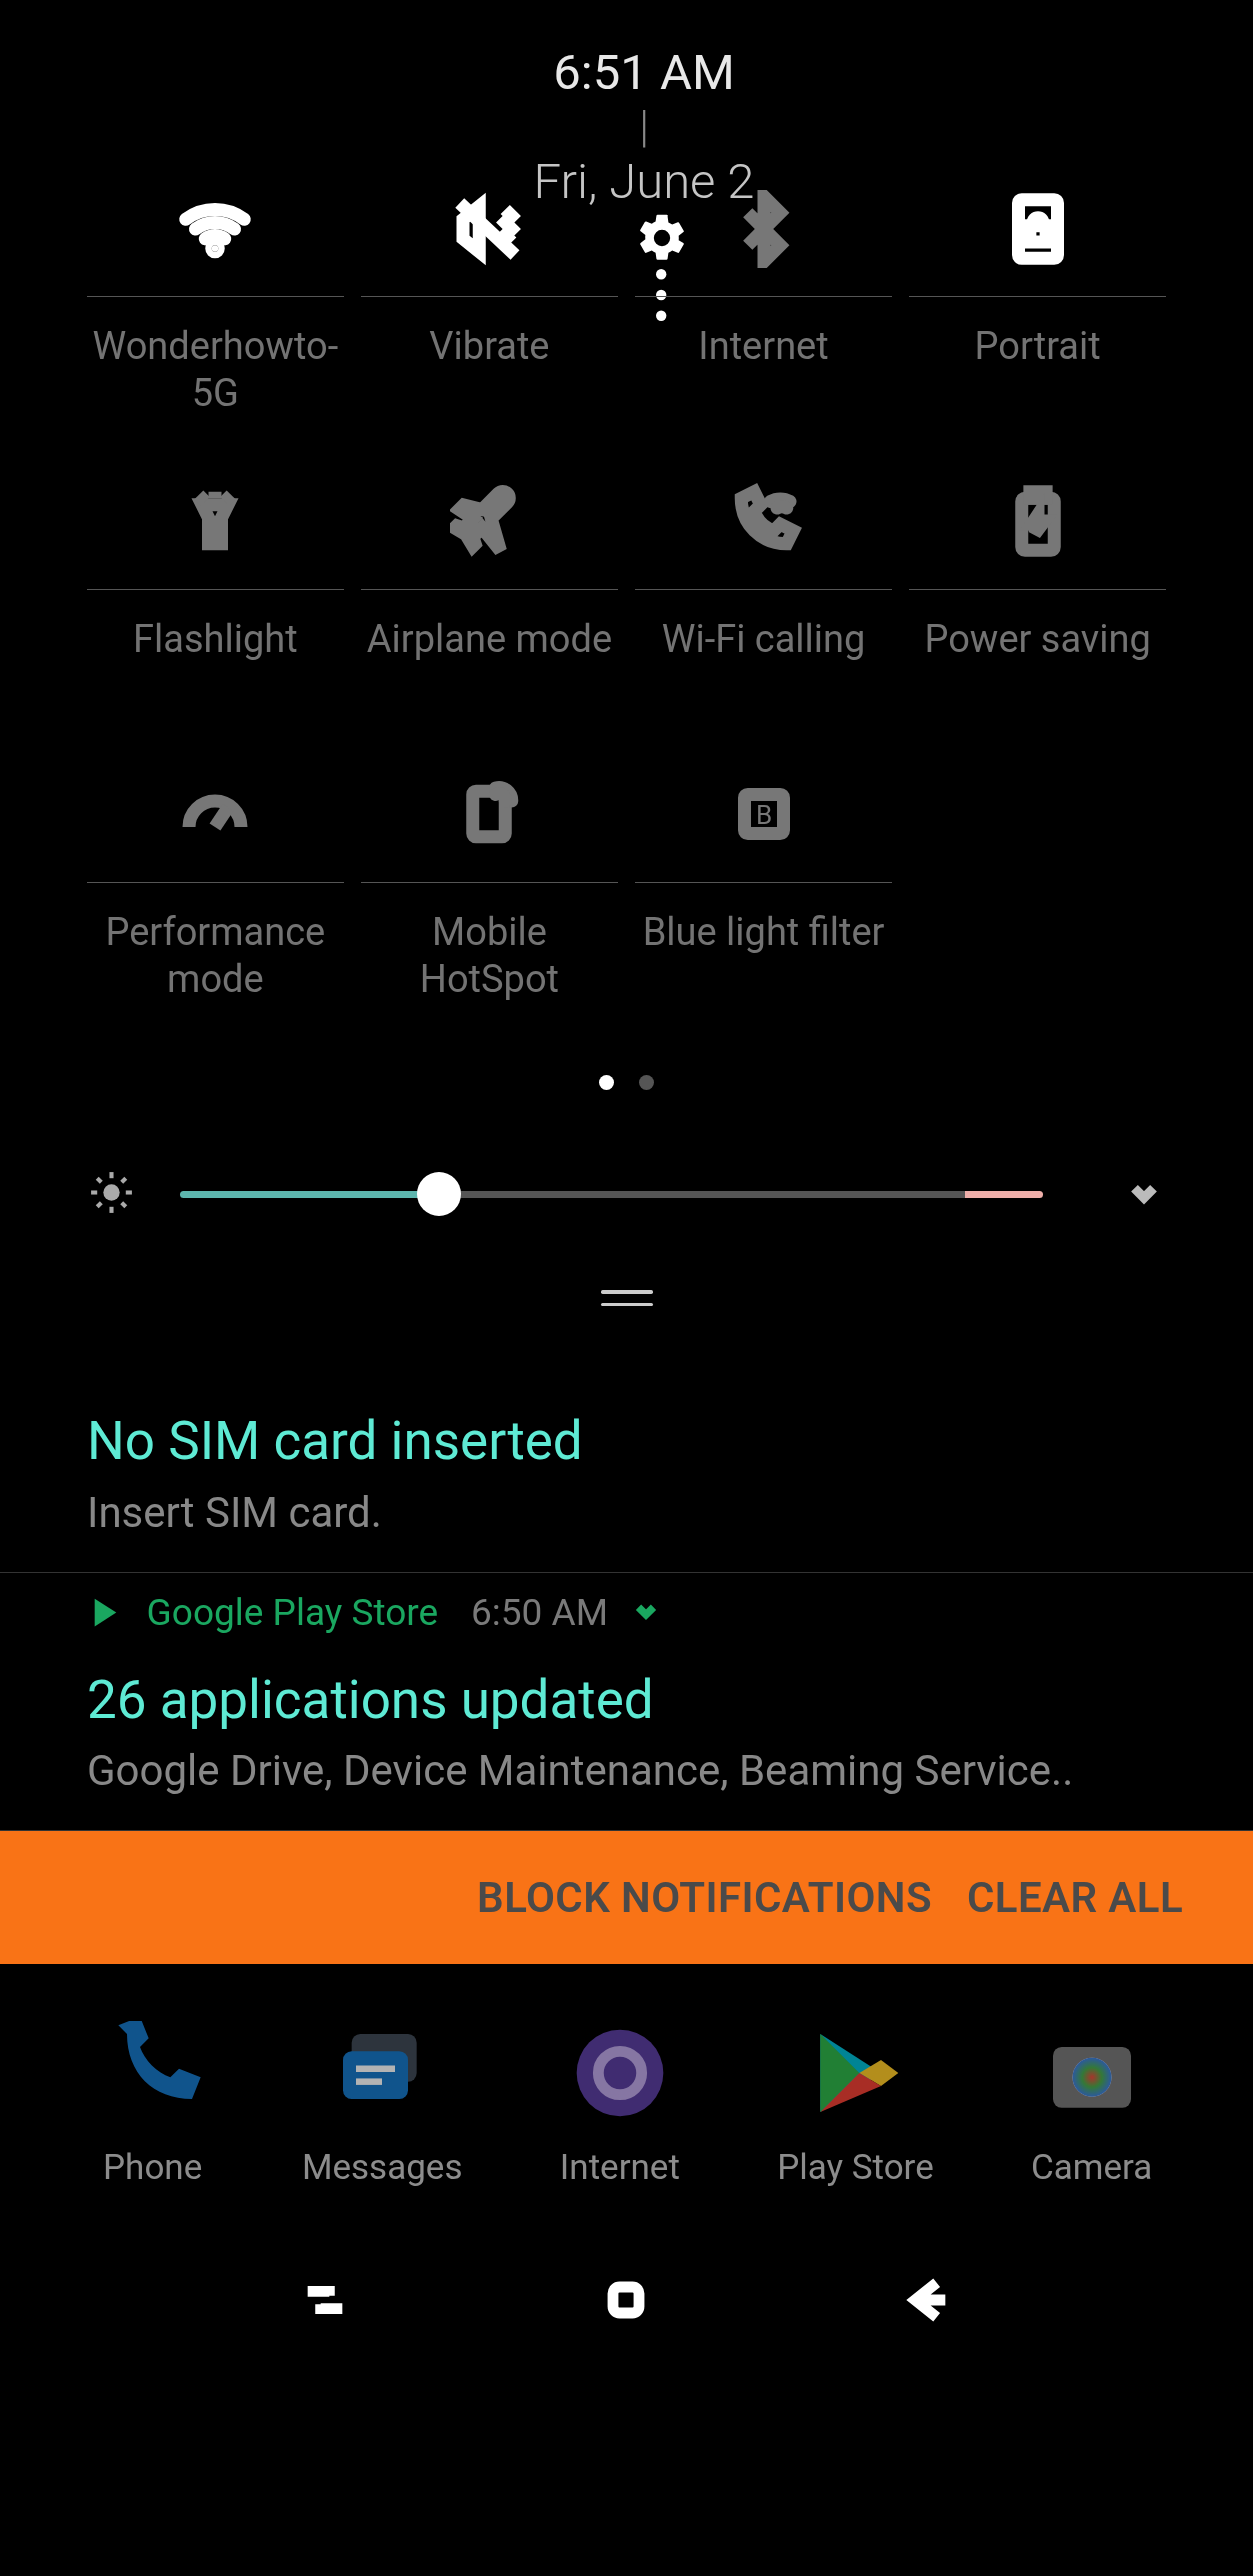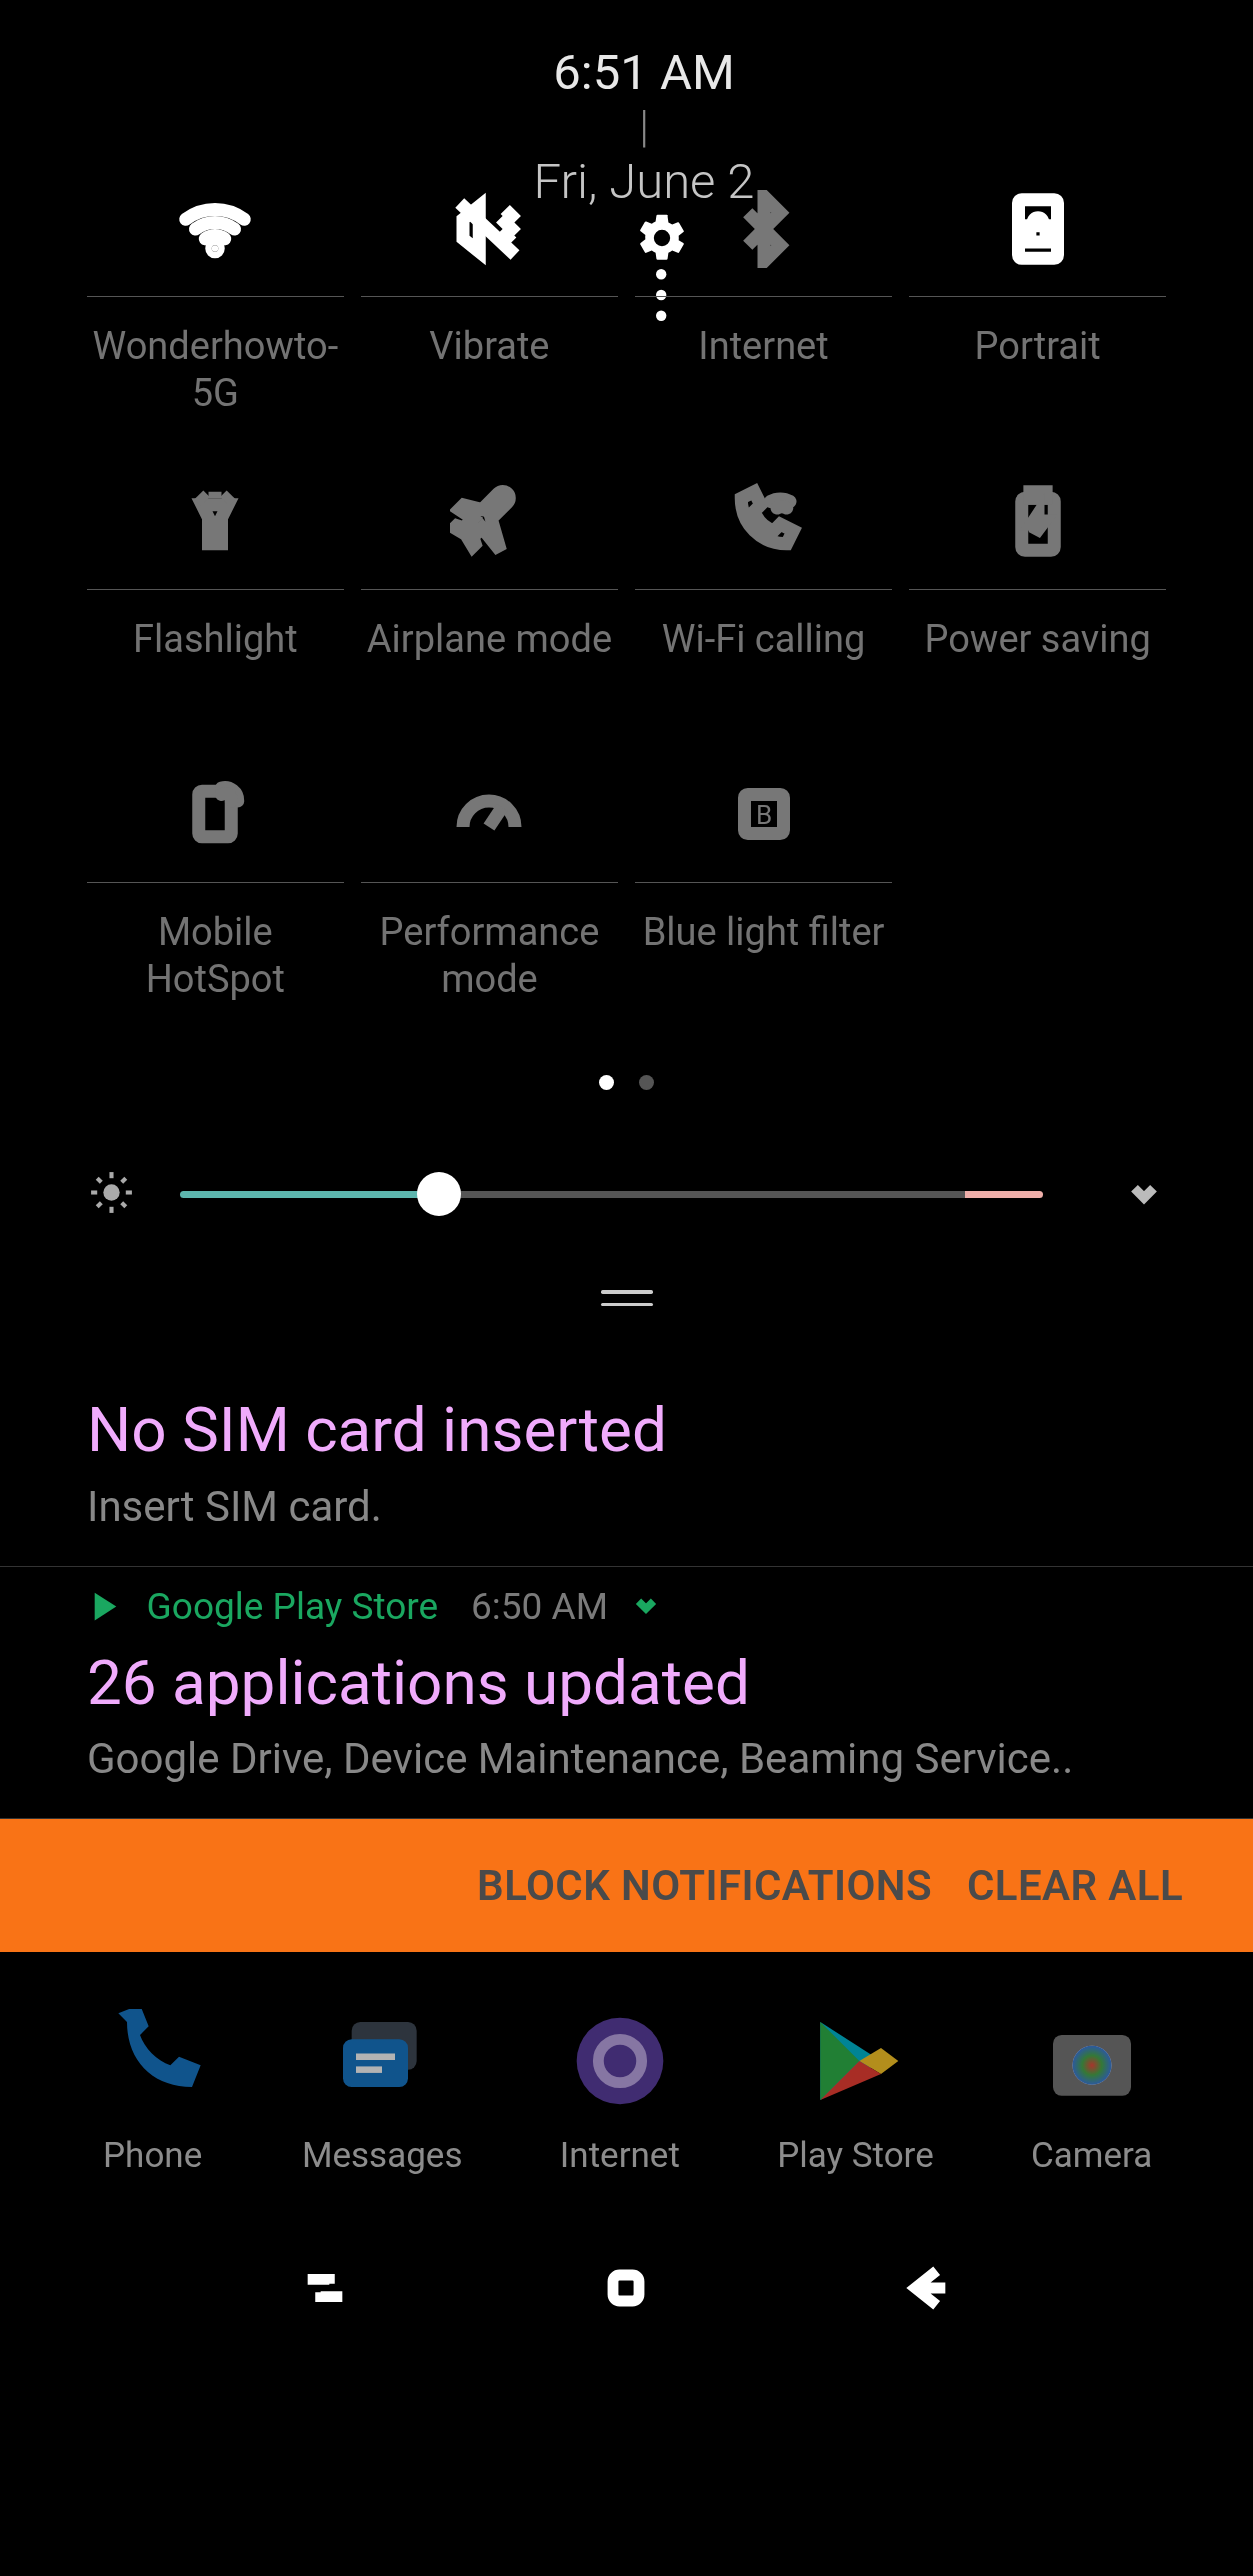--- a/index.html
+++ b/index.html
@@ -43,21 +43,21 @@
   .handle { display: flex; justify-content: center; padding: 44px 0 52px 0; flex-direction: column; align-items: center; gap: 8.7px; }
   .handle .bar { width: 52px; height: 3.5px; background: #ccc; border-radius: 1.7px; }
   .handle .bar:nth-child(2) { width: 52px; }
 
   
   .notif { padding: 17.4px 87px 35px 87px; border-bottom: 0.9px solid #333; }
   .notif-hdr { display: flex; align-items: center; gap: 22.6px; }
   .notif-hdr .appname { font-size: 37px; }
   .notif-hdr .when { font-size: 37px; color: #7a7a7a; margin-left: 10.4px; }
   .notif-hdr .expand svg { width: 30px; height: 30px; fill: none; stroke-width: 6; }
-  .notif-title { font-size: 62px; color: #f0abfc; margin-top: 18px; font-weight: 400; }
+  .notif-title { font-size: 53px; color: #5eead4; margin-top: 35px; font-weight: 400; }
   .notif-body { font-size: 42px; color: #888; margin-top: 15.7px; }
   .n1 .appname { color: #5a6f85; }
   .n2 .appname { color: #1aa760; }
   .n2 .expand svg { stroke: #1aa760; }
 
   .icon-badge { width: 37px; height: 37px; display: flex; }
 
   
   .actionbar { background: #f97316; display: flex; justify-content: flex-end; gap: 35px; padding: 42px 70px; }
   .actionbar .act { font-size: 42px; font-weight: 600; color: #4a4a4a; letter-spacing: 0.4px; }
@@ -191,38 +191,38 @@
             <path d="M12 10l-2 3h2l-1 3 3-4h-2z"></path>
           </svg></span>
       </div>
     <div class="qs-divider"></div>
     <div class="qs-label">Power saving</div>
   </div>
 
   <div class="qs-tile inactive">
     <div class="qs-icon-wrap">
         <span><svg viewBox="0 0 24 24">
+            <path d="M4 16a8 8 0 0 1 16 0"></path>
+            <line x1="12" y1="16" x2="16" y2="10"></line>
+          </svg></span>
+      </div>
+    <div class="qs-divider"></div>
+    <div class="qs-label">Performance mode</div>
+  </div>
+
+  <div class="qs-tile inactive">
+    <div class="qs-icon-wrap">
+        <span><svg viewBox="0 0 24 24">
             <rect x="7" y="5" width="10" height="14" rx="1"></rect>
             <path d="M14 4a4 4 0 0 1 5 4" stroke-linecap="round"></path>
             <path d="M14 6a2 2 0 0 1 3 2" stroke-linecap="round"></path>
           </svg></span>
       </div>
     <div class="qs-divider"></div>
     <div class="qs-label">Mobile HotSpot</div>
-  </div>
-
-  <div class="qs-tile inactive">
-    <div class="qs-icon-wrap">
-        <span><svg viewBox="0 0 24 24">
-            <path d="M4 16a8 8 0 0 1 16 0"></path>
-            <line x1="12" y1="16" x2="16" y2="10"></line>
-          </svg></span>
-      </div>
-    <div class="qs-divider"></div>
-    <div class="qs-label">Performance mode</div>
   </div>
 
   <div class="qs-tile inactive">
     <div class="qs-icon-wrap">
         <span><svg viewBox="0 0 24 24">
             <rect x="6" y="6" width="12" height="12" rx="1"></rect>
             <text x="12" y="15" text-anchor="middle" font-size="8" fill="#777" stroke="none">B</text>
           </svg></span>
       </div>
     <div class="qs-divider"></div>

